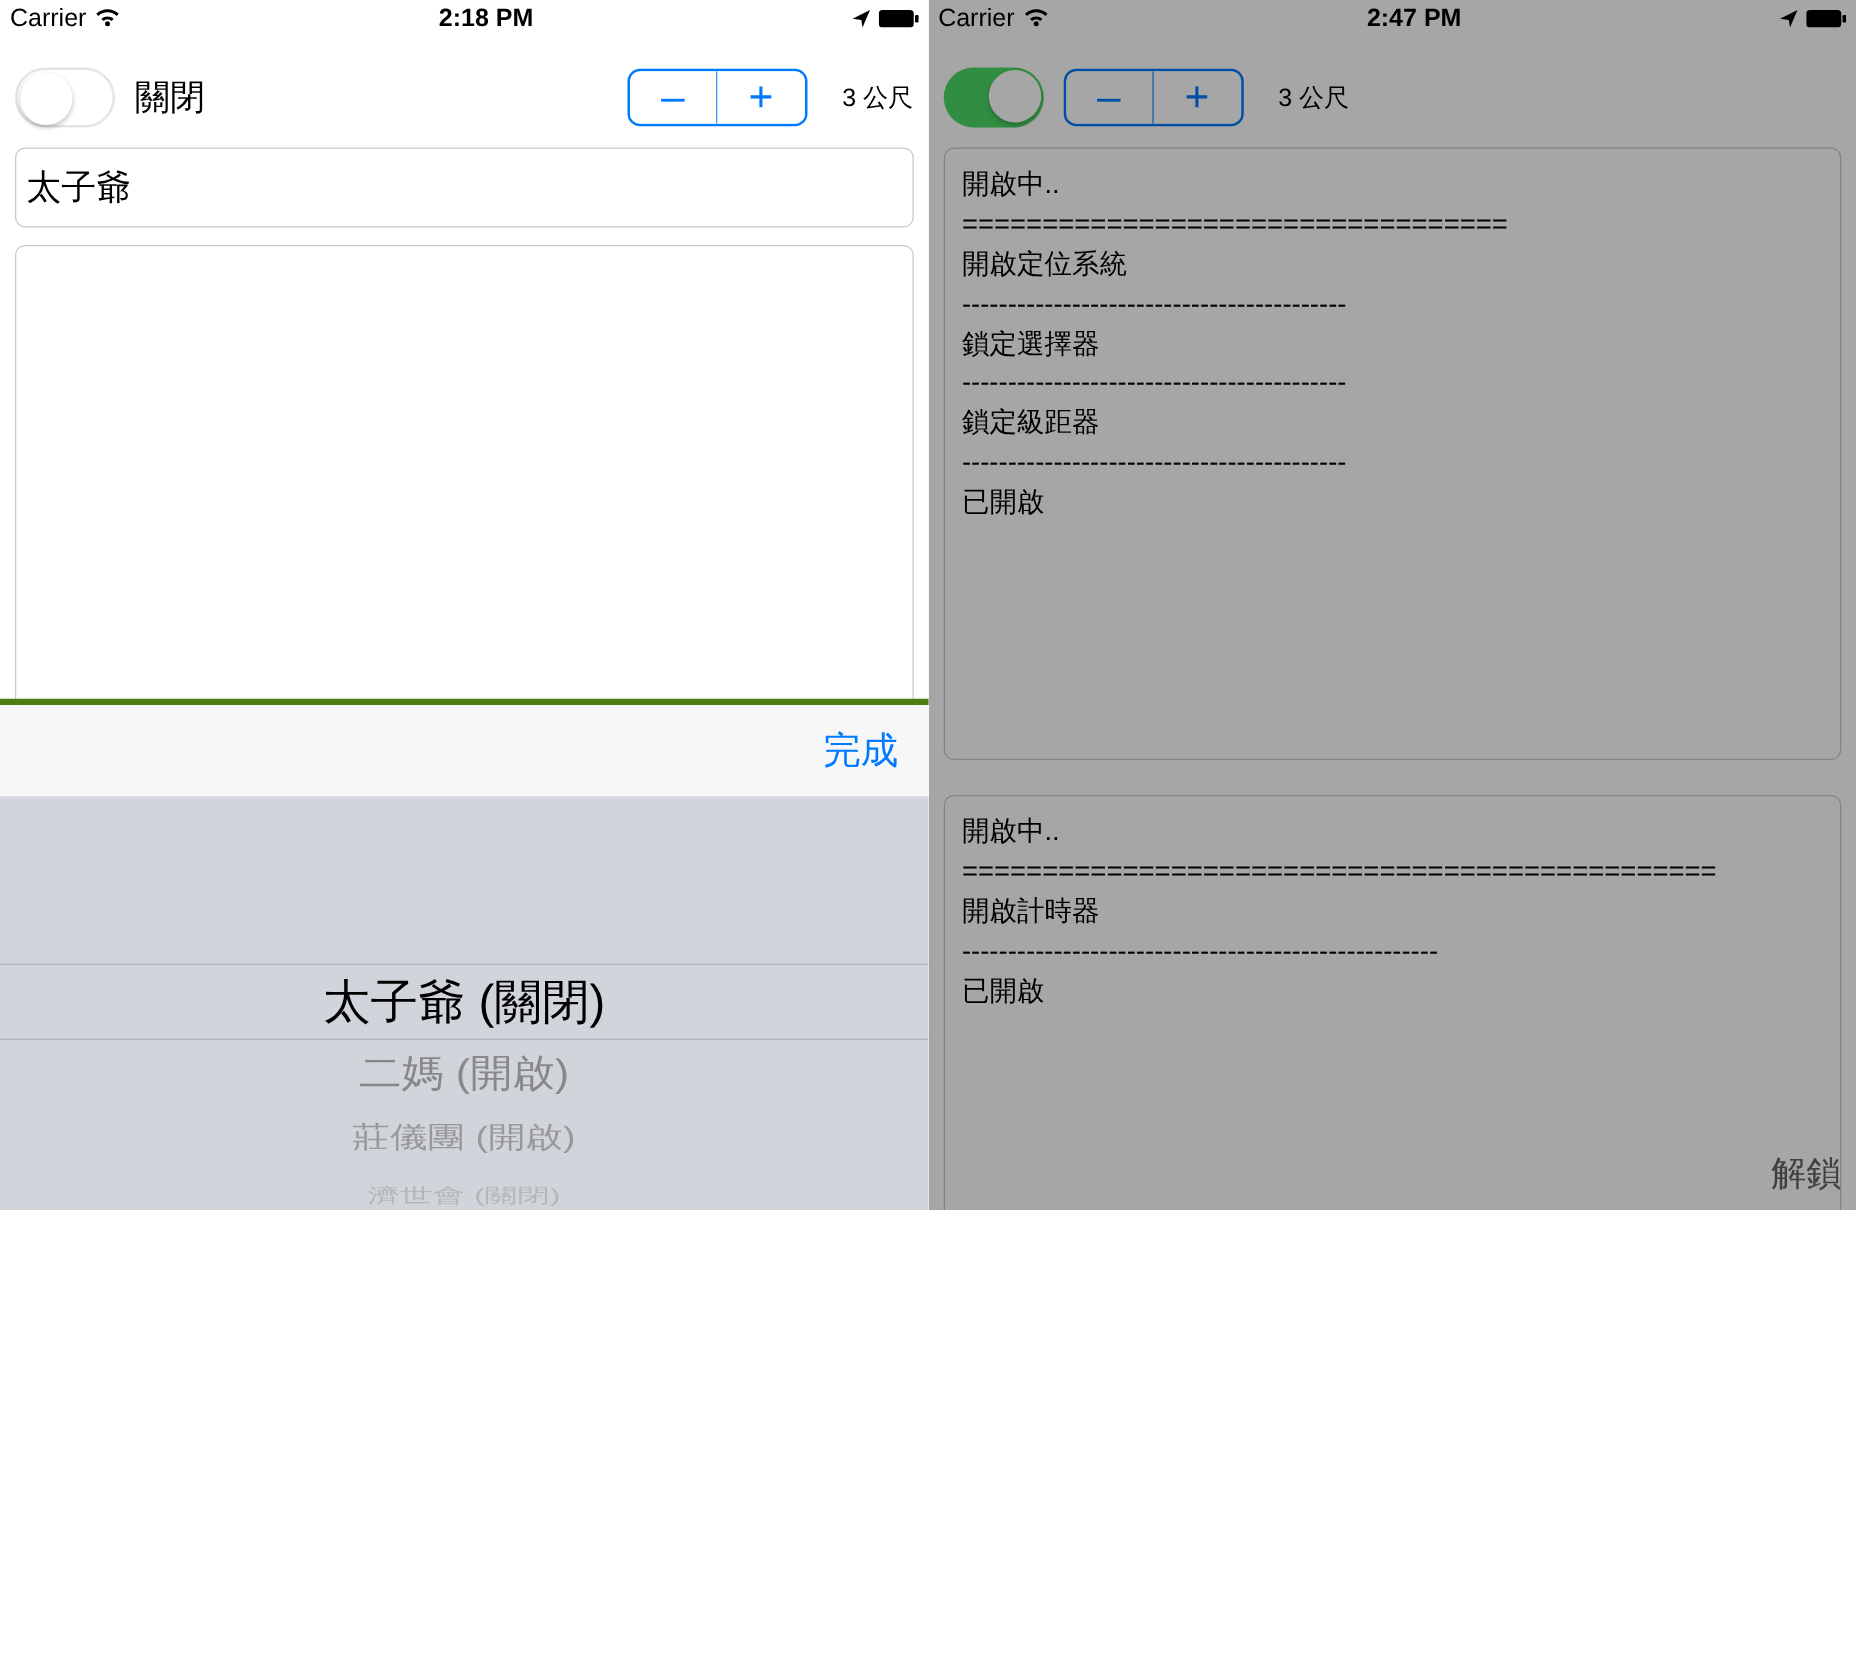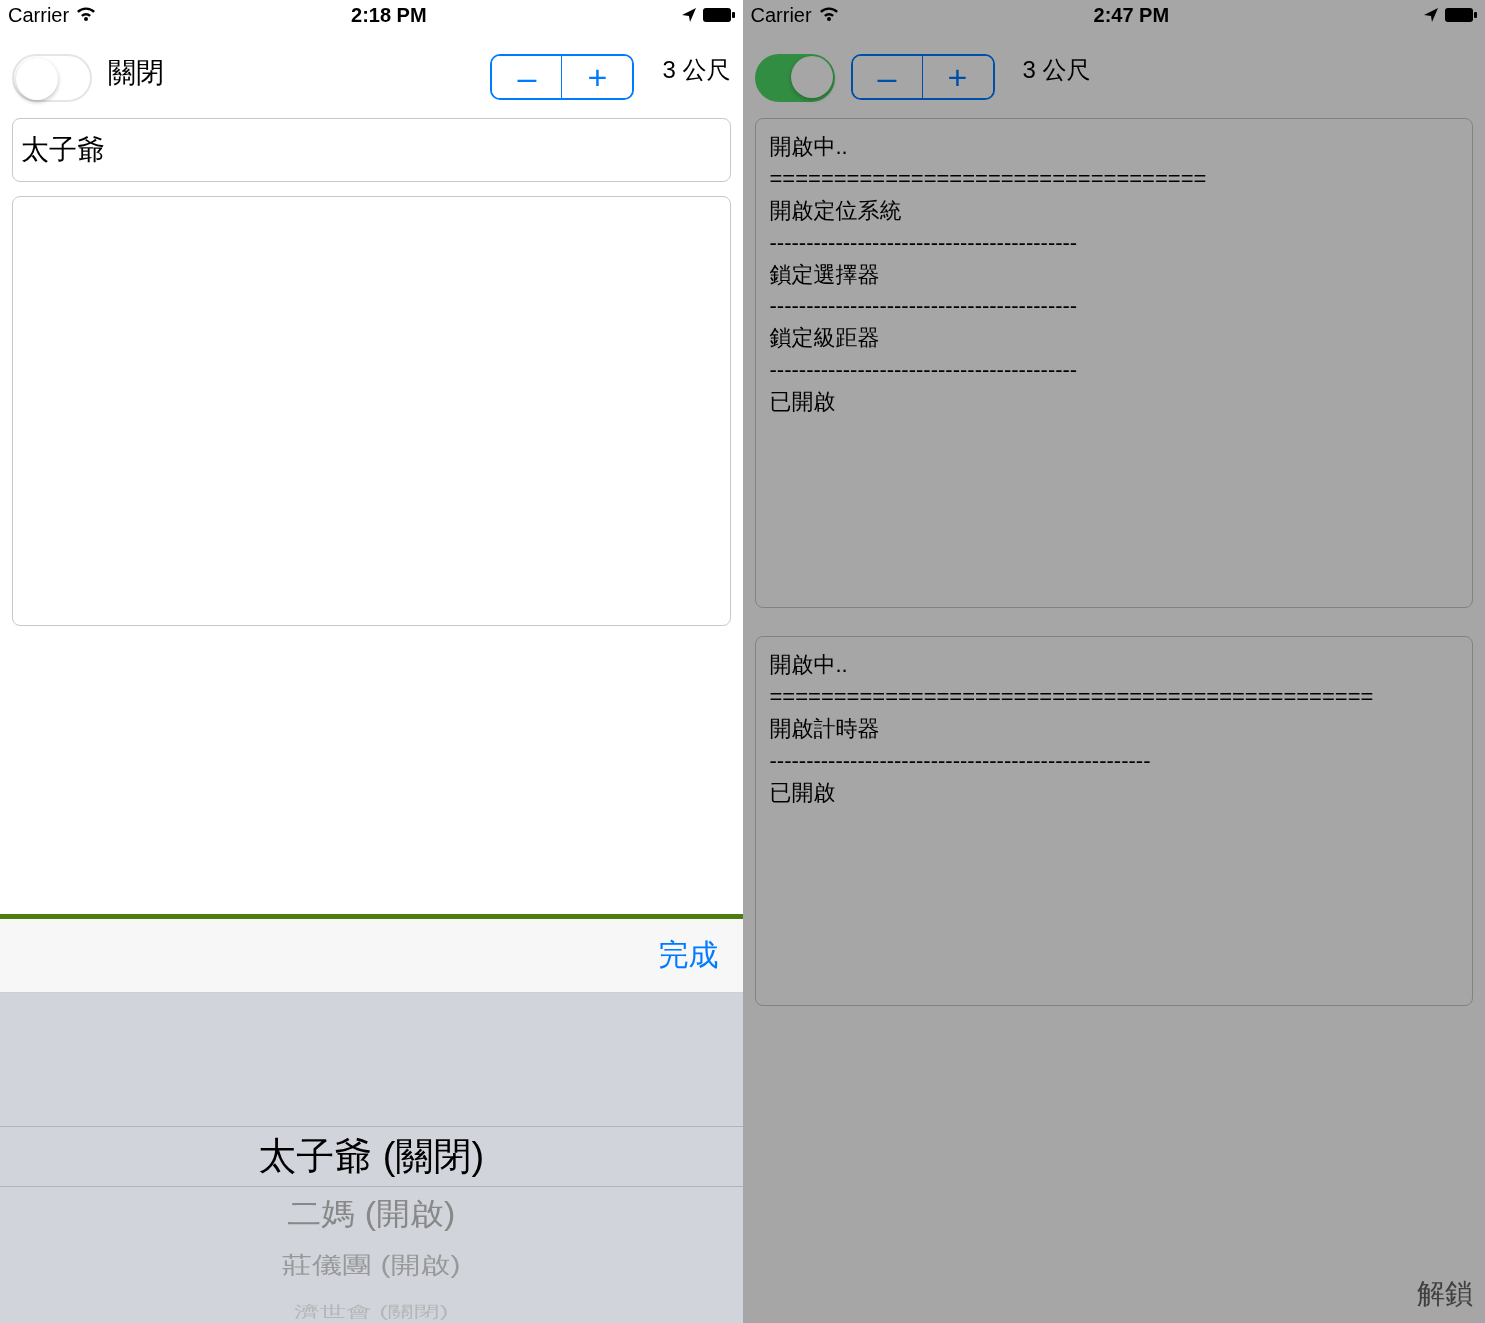--- a/index.html
+++ b/index.html
@@ -1,40 +1,40 @@
 <!DOCTYPE html>
 <html><head>
 <meta charset="utf-8">
 <style>
   * { margin: 0; padding: 0; box-sizing: border-box; }
   html, body { width: 100%; height: 100%; font-family: -apple-system, "Helvetica Neue", Arial, sans-serif; }
-  .screens { display: flex; width: 1485px; height: 1323px; }
+  .screens { display: flex; width: 1485px; height: 968px; }
   .screen { position: relative; flex: 1 1 50%; height: 100%; overflow: hidden; background: #fff; }
   .screen.dimmed::after { content: ""; position: absolute; inset: 0; background: rgba(0,0,0,0.35); pointer-events: none; z-index: 1; }
   .layer { position: relative; z-index: 0; }
 
   
   .status-bar { height: 30px; display: flex; align-items: center; justify-content: space-between; padding: 0 8px; font-size: 20px; }
   .status-left, .status-right { display: flex; align-items: center; gap: 6px; }
   .status-time { font-weight: 600; }
   .wifi-icon, .location-icon, .battery-icon { display: inline-flex; align-items: center; }
 
   
-  .controls-row { display: flex; align-items: flex-start; padding: 24px 12px 16px 12px; gap: 16px; }
+  .controls-row { display: flex; align-items: center; padding: 24px 12px 16px 12px; gap: 16px; }
   .toggle { width: 80px; height: 48px; border-radius: 24px; position: relative; cursor: pointer; flex-shrink: 0; }
   .toggle.off { background: #fff; border: 2px solid #e5e5e5; }
   .toggle.on  { background: #4cd964; }
   .knob { position: absolute; top: 2px; width: 42px; height: 42px; border-radius: 50%; background: #fff; box-shadow: 0 2px 4px rgba(0,0,0,0.25); }
   .toggle.off .knob { left: 2px; }
   .toggle.on  .knob { right: 2px; }
   .toggle-label { font-size: 28px; flex: 1; }
   .stepper { display: flex; border: 2px solid #007aff; border-radius: 10px; overflow: hidden; height: 46px; }
   .stepper button { width: 70px; background: #fff; border: none; color: #007aff; font-size: 34px; line-height: 1; cursor: pointer; display: flex; align-items: center; justify-content: center; }
   .stepper button:first-child { border-right: 1px solid #007aff; }
-  .distance-label { font-size: 24px; padding-left: 12px; white-space: nowrap; }
+  .distance-label { font-size: 20px; padding-left: 12px; white-space: nowrap; }
 
   
   .selector-field { margin: 0 12px 14px 12px; border: 1px solid #c8c8c8; border-radius: 8px; padding: 12px 8px; font-size: 28px; background: #fff; cursor: pointer; }
 
   
   .log-box { margin: 0 12px 28px 12px; border: 1px solid #c8c8c8; border-radius: 8px; padding: 12px 14px; font-size: 22px; line-height: 1.45; min-height: 100px; white-space: pre-wrap; word-break: break-all; background: #fff; }
   .log-box.tall1 { height: 490px; }
   .log-box.tall2 { height: 370px; }
   .log-box.left-tall { height: 430px; }
 

